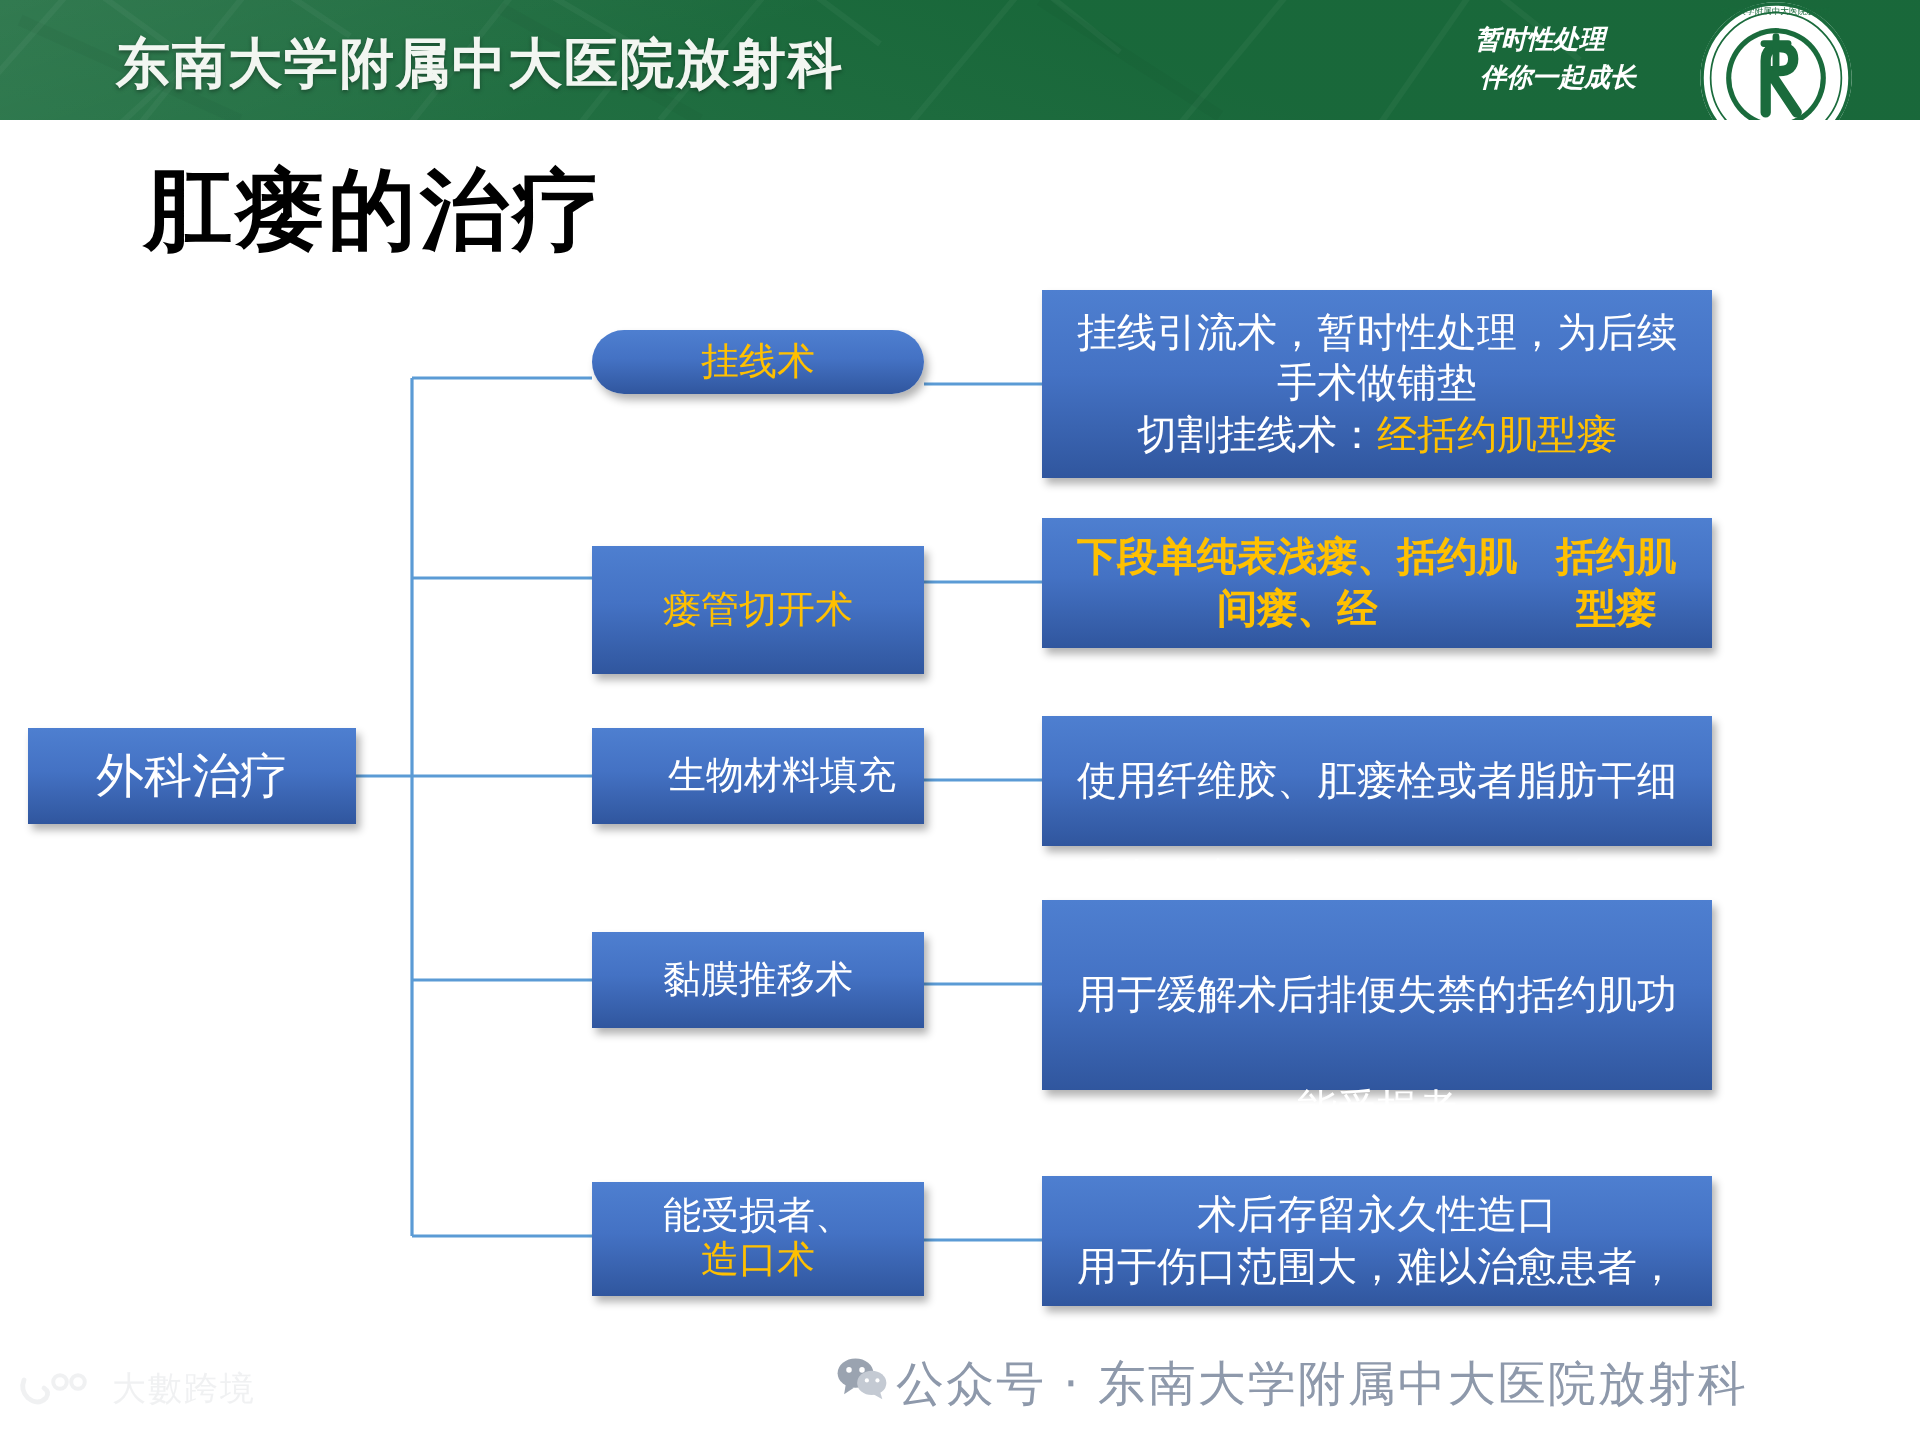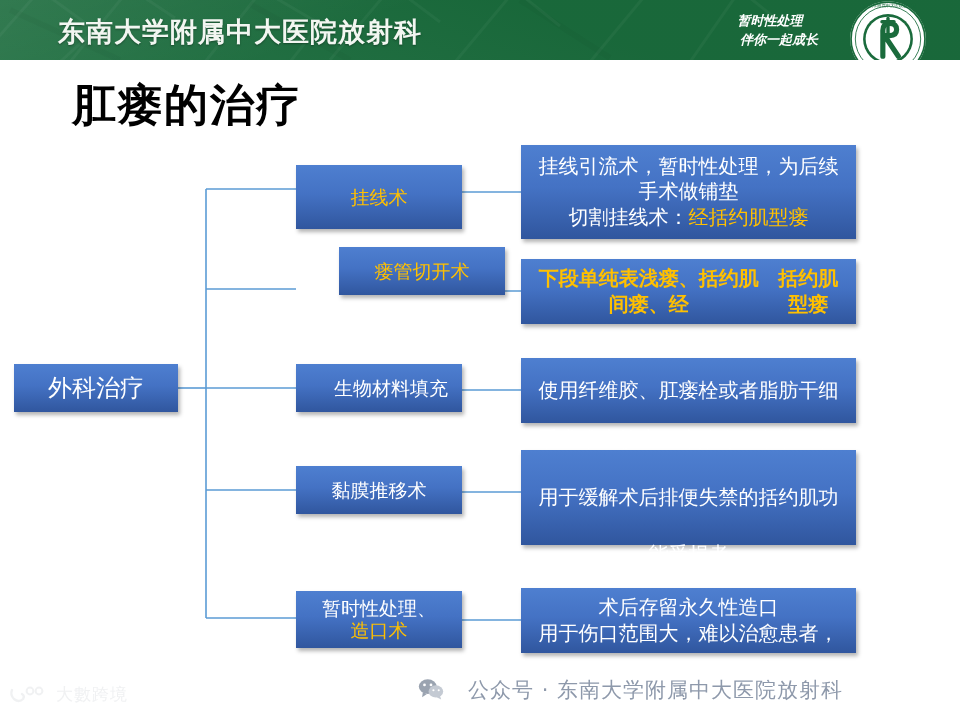--- a/index.html
+++ b/index.html
@@ -112,22 +112,22 @@
 
   
   .footer-bar {
     position: absolute;
     left: 0; top: 663px;
     width: 960px; height: 57px;
     background: #ffffff;
   }
   .footer-text {
     position: absolute;
-    left: 468px; top: 676px;
-    font-size: 21px;
+    left: 448px; top: 676px;
+    font-size: 24px;
     color: #8e99ab;
     letter-spacing: 1px;
     white-space: nowrap;
     text-align: center;
   }
   .wechat-icon {
     position: absolute;
     left: 418px; top: 678px;
     width: 26px; height: 22px;
   }
@@ -205,38 +205,38 @@
     <line x1="462" y1="390" x2="521" y2="390"></line>
     <line x1="462" y1="492" x2="521" y2="492"></line>
     <line x1="462" y1="620" x2="521" y2="620"></line>
   </g>
 </svg>
 
 <div class="node node-root">
   <span>外科治疗</span>
 </div>
 
-<div class="node node-mid" style="top:165px;height:64px;">
+<div class="node node-mid" style="top:165px;height:32px;border-radius:23px;">
   <span class="gold">挂线术</span>
 </div>
 
-<div class="node node-mid" style="top:247px;height:48px;margin-left:43px;">
+<div class="node node-mid" style="top:273px;height:64px;">
   <span class="gold">瘘管切开术</span>
 </div>
 
 <div class="node node-mid" style="top:364px;height:48px;padding-left:24px;">
   <span class="white">生物材料填充</span>
 </div>
 
 <div class="node node-mid" style="top:466px;height:48px;">
   <span class="white">黏膜推移术</span>
 </div>
 
 <div class="node node-mid" style="top:591px;height:57px;flex-direction:column;line-height:1.15;">
-  <span class="white">暂时性处理、</span>
+  <span class="white">能受损者、</span>
   <span class="gold">造口术</span>
 </div>
 
 <div class="node node-leaf" style="top:145px;height:94px;flex-direction:column;">
   <span class="white">挂线引流术，暂时性处理，为后续</span>
   <span class="white">手术做铺垫</span>
   <span>
     <span class="white">切割挂线术：</span><span class="gold">经括约肌型瘘</span>
   </span>
 </div>

